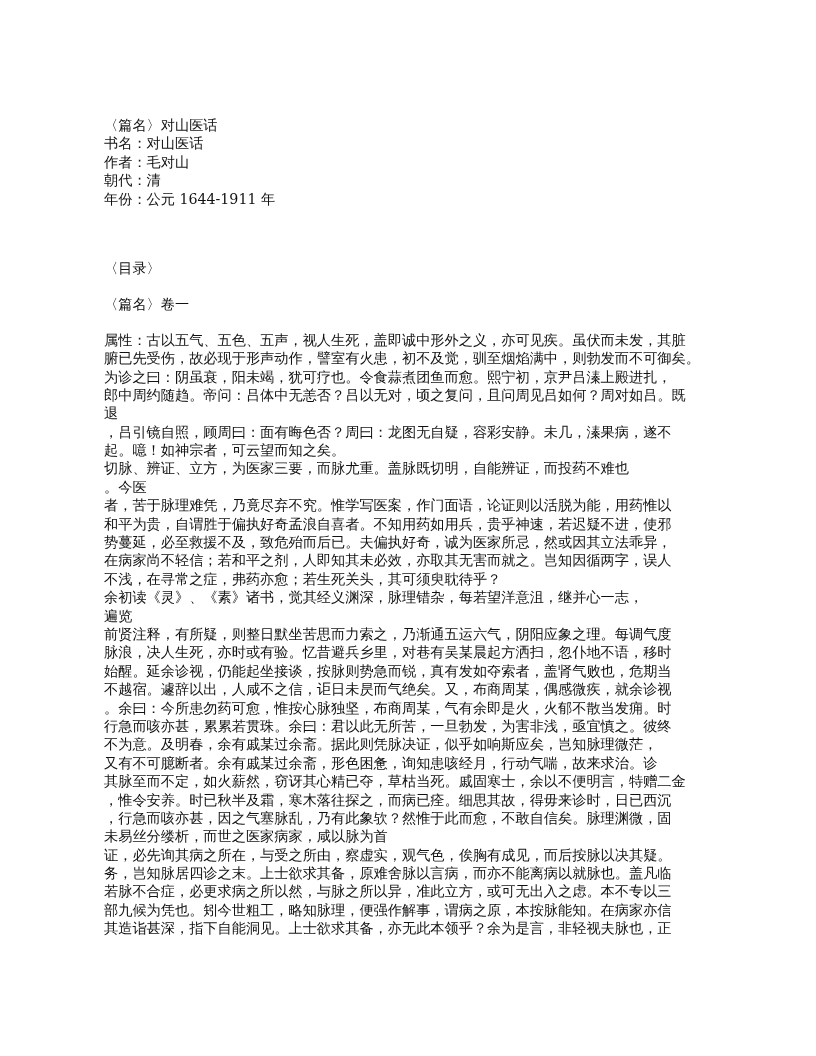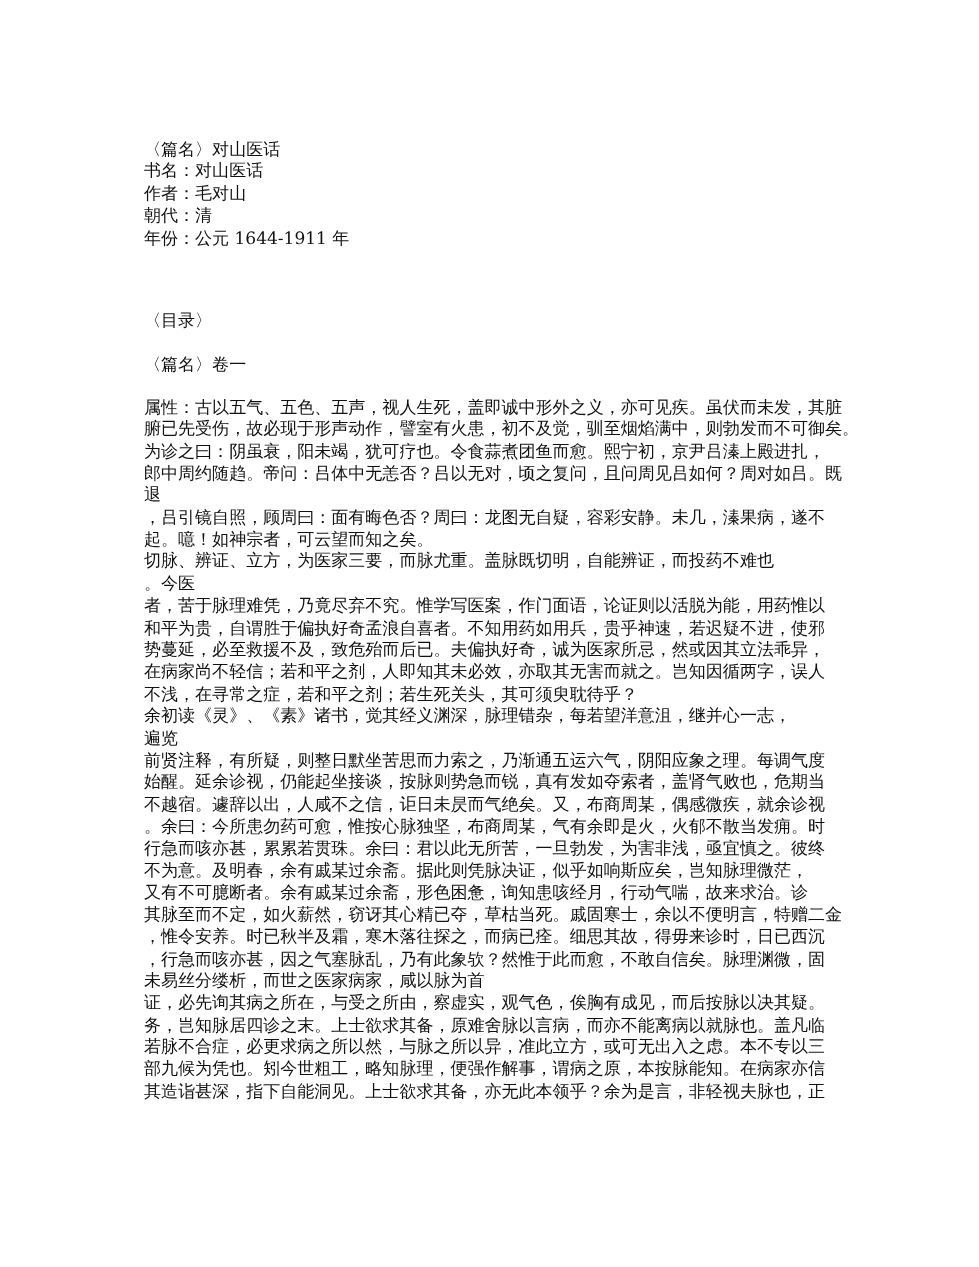--- a/index.html
+++ b/index.html
@@ -10,21 +10,21 @@
     body {
       width: 816px;
       height: 1056px;
       position: relative;
       overflow: hidden;
       font-family: "DejaVu Serif", "Liberation Serif", serif;
       color: #111111;
     }
     .page {
       position: absolute;
-      left: 120px;
+      left: 104px;
       top: 116px;
       width: 590px;
       font-size: 14.2px;
       line-height: 18.4px;
     }
     .line {
       white-space: nowrap;
       height: 18.4px;
     }
     .gap-lg { height: 51px; }
@@ -53,24 +53,25 @@
     <div class="line">郎中周约随趋。帝问：吕体中无恙否？吕以无对，顷之复问，且问周见吕如何？周对如吕。既</div>
     <div class="line">退</div>
     <div class="line">，吕引镜自照，顾周曰：面有晦色否？周曰：龙图无自疑，容彩安静。未几，溱果病，遂不</div>
     <div class="line">起。噫！如神宗者，可云望而知之矣。</div>
     <div class="line">切脉、辨证、立方，为医家三要，而脉尤重。盖脉既切明，自能辨证，而投药不难也</div>
     <div class="line">。今医</div>
     <div class="line">者，苦于脉理难凭，乃竟尽弃不究。惟学写医案，作门面语，论证则以活脱为能，用药惟以</div>
     <div class="line">和平为贵，自谓胜于偏执好奇孟浪自喜者。不知用药如用兵，贵乎神速，若迟疑不进，使邪</div>
     <div class="line">势蔓延，必至救援不及，致危殆而后已。夫偏执好奇，诚为医家所忌，然或因其立法乖异，</div>
     <div class="line">在病家尚不轻信；若和平之剂，人即知其未必效，亦取其无害而就之。岂知因循两字，误人</div>
-    <div class="line">不浅，在寻常之症，若和平之剂；若生死关头，其可须臾耽待乎？</div>
+    <div class="line">不浅，在寻常之症，弗药亦愈；若生死关头，其可须臾耽待乎？</div>
     <div class="line">余初读《灵》、《素》诸书，觉其经义渊深，脉理错杂，每若望洋意沮，继并心一志，</div>
     <div class="line">遍览</div>
     <div class="line">前贤注释，有所疑，则整日默坐苦思而力索之，乃渐通五运六气，阴阳应象之理。每调气度</div>
+    <div class="line">脉浪，决人生死，亦时或有验。忆昔避兵乡里，对巷有吴某晨起方洒扫，忽仆地不语，移时</div>
     <div class="line">始醒。延余诊视，仍能起坐接谈，按脉则势急而锐，真有发如夺索者，盖肾气败也，危期当</div>
     <div class="line">不越宿。遽辞以出，人咸不之信，讵日未昃而气绝矣。又，布商周某，偶感微疾，就余诊视</div>
     <div class="line">。余曰：今所患勿药可愈，惟按心脉独坚，布商周某，气有余即是火，火郁不散当发痈。时</div>
     <div class="line">行急而咳亦甚，累累若贯珠。余曰：君以此无所苦，一旦勃发，为害非浅，亟宜慎之。彼终</div>
     <div class="line">不为意。及明春，余有戚某过余斋。据此则凭脉决证，似乎如响斯应矣，岂知脉理微茫，</div>
     <div class="line">又有不可臆断者。余有戚某过余斋，形色困惫，询知患咳经月，行动气喘，故来求治。诊</div>
     <div class="line">其脉至而不定，如火薪然，窃讶其心精已夺，草枯当死。戚固寒士，余以不便明言，特赠二金</div>
     <div class="line">，惟令安养。时已秋半及霜，寒木落往探之，而病已痊。细思其故，得毋来诊时，日已西沉</div>
     <div class="line">，行急而咳亦甚，因之气塞脉乱，乃有此象欤？然惟于此而愈，不敢自信矣。脉理渊微，固</div>
     <div class="line">未易丝分缕析，而世之医家病家，咸以脉为首</div>

